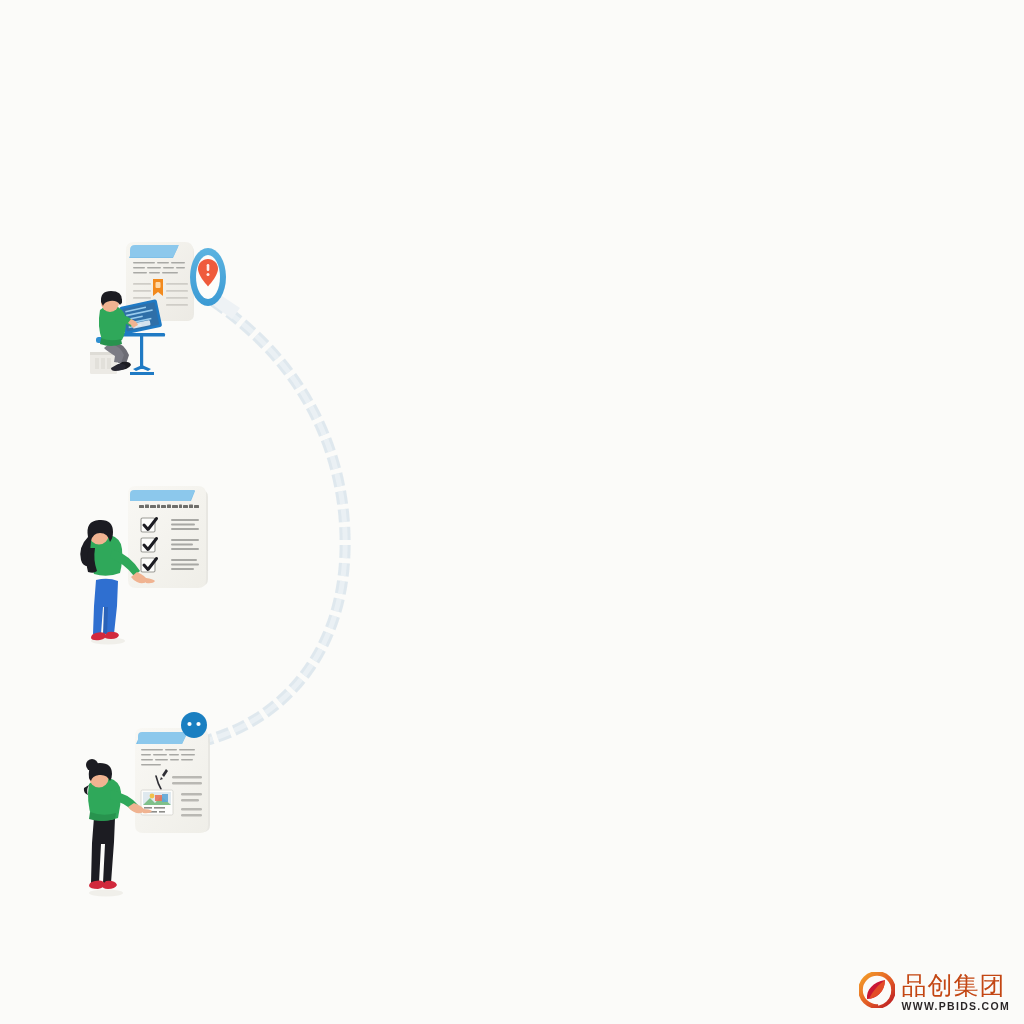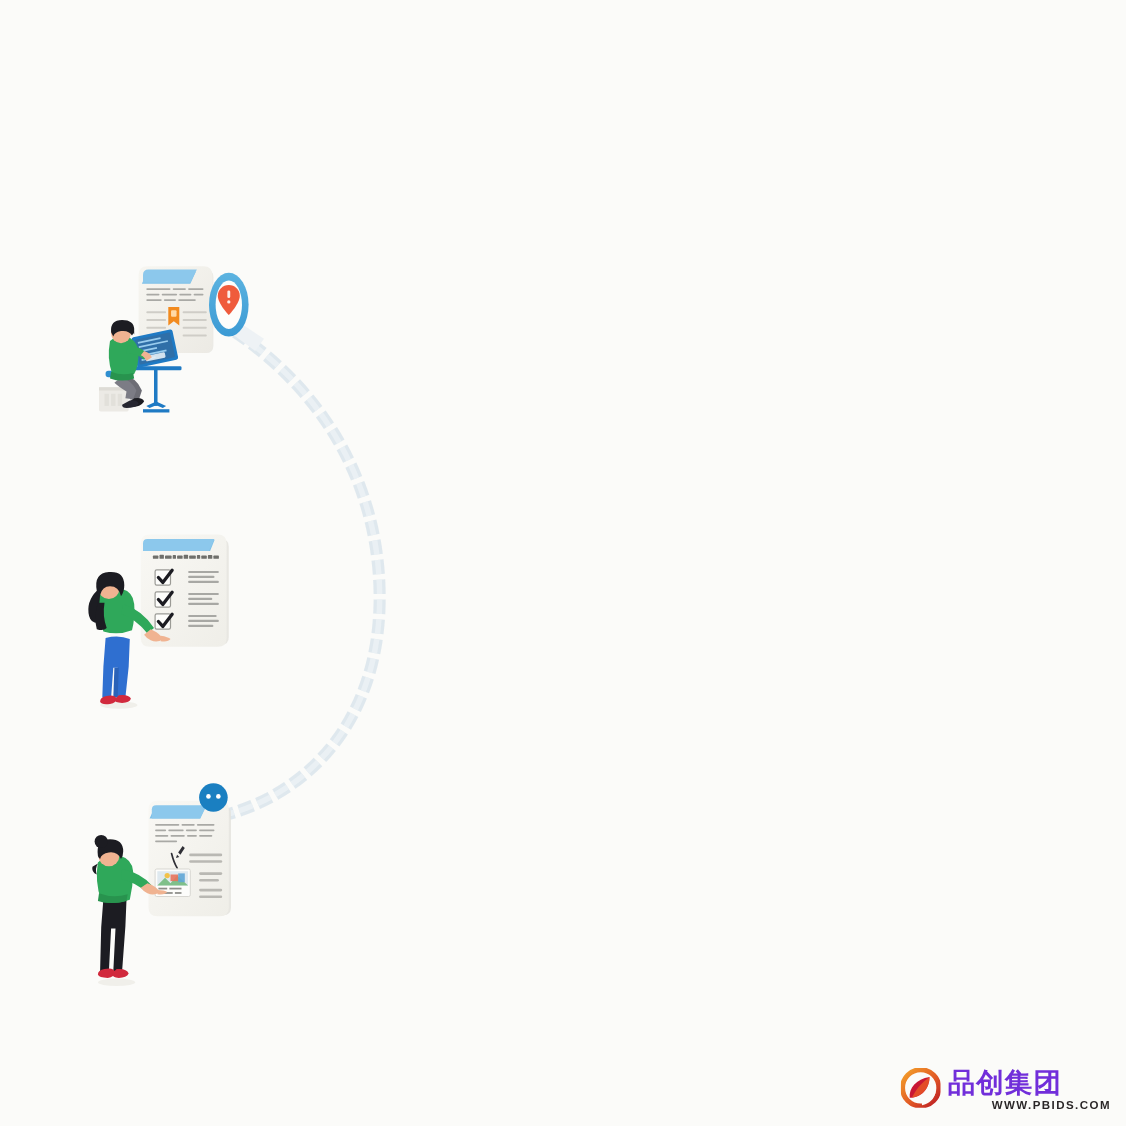--- a/index.html
+++ b/index.html
@@ -35,32 +35,31 @@
   .wm-logo { flex: 0 0 auto; }
   .wm-txt {
     display: flex;
     flex-direction: column;
     justify-content: center;
     line-height: 1;
   }
   .wm-cn {
     font-family: "DejaVu Sans", sans-serif;
     font-size: 25px;
-    font-weight: 700;
-    color: #6d28d9;
+    font-weight: 400;
+    color: #c2410c;
     letter-spacing: 1px;
   }
   .wm-url {
     font-family: "Liberation Sans", sans-serif;
     font-size: 10.5px;
     font-weight: 700;
     color: #231f20;
     letter-spacing: 1.3px;
     margin-top: 3px;
-    margin-left: 40px;
   }
 </style>
 </head>
 <body style="background: rgb(251, 251, 249);">
 
 <div id="stage">
 <svg width="1024" height="1024" viewBox="0 0 1024 1024" xmlns="http://www.w3.org/2000/svg">
   <defs>
     <linearGradient id="wmGrad" x1="0" y1="0" x2="1" y2="1">
       <stop offset="0%" stop-color="#f4a024"></stop>

